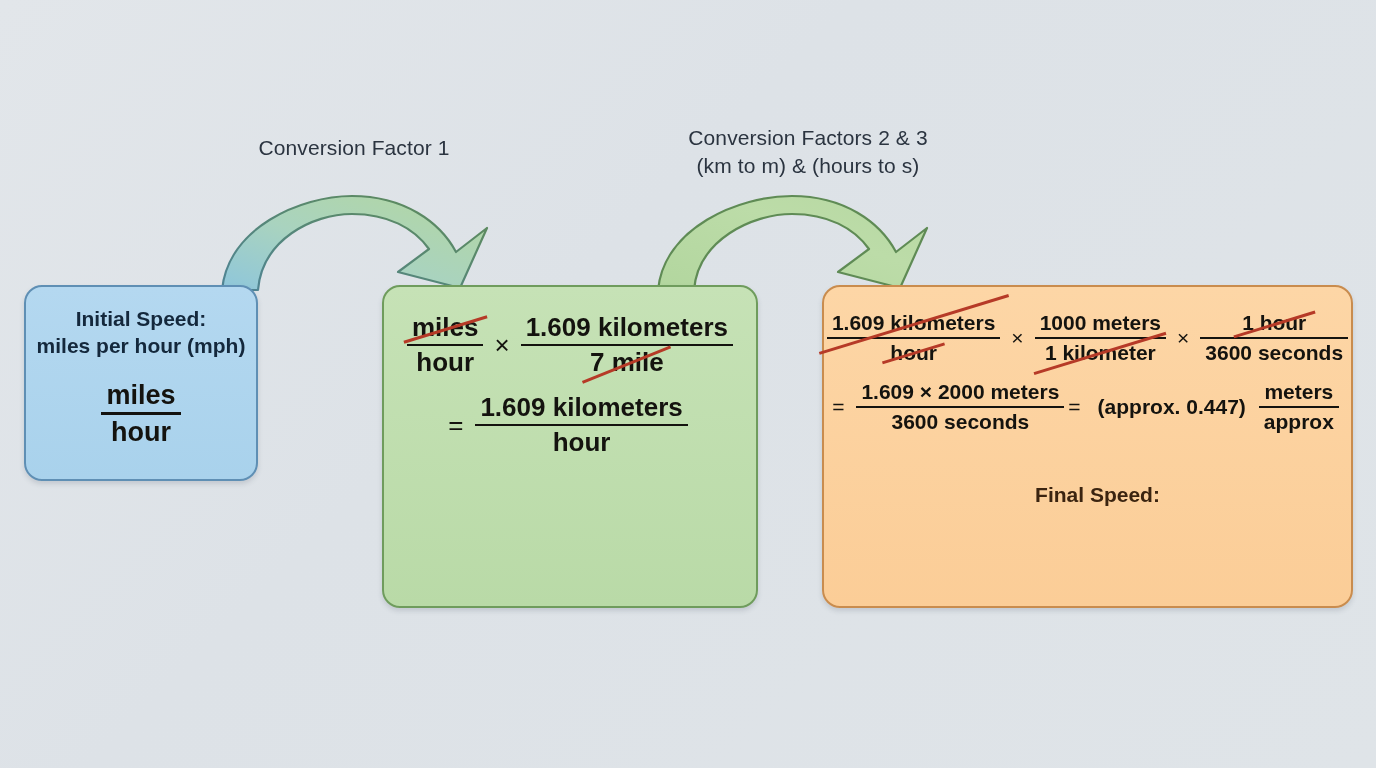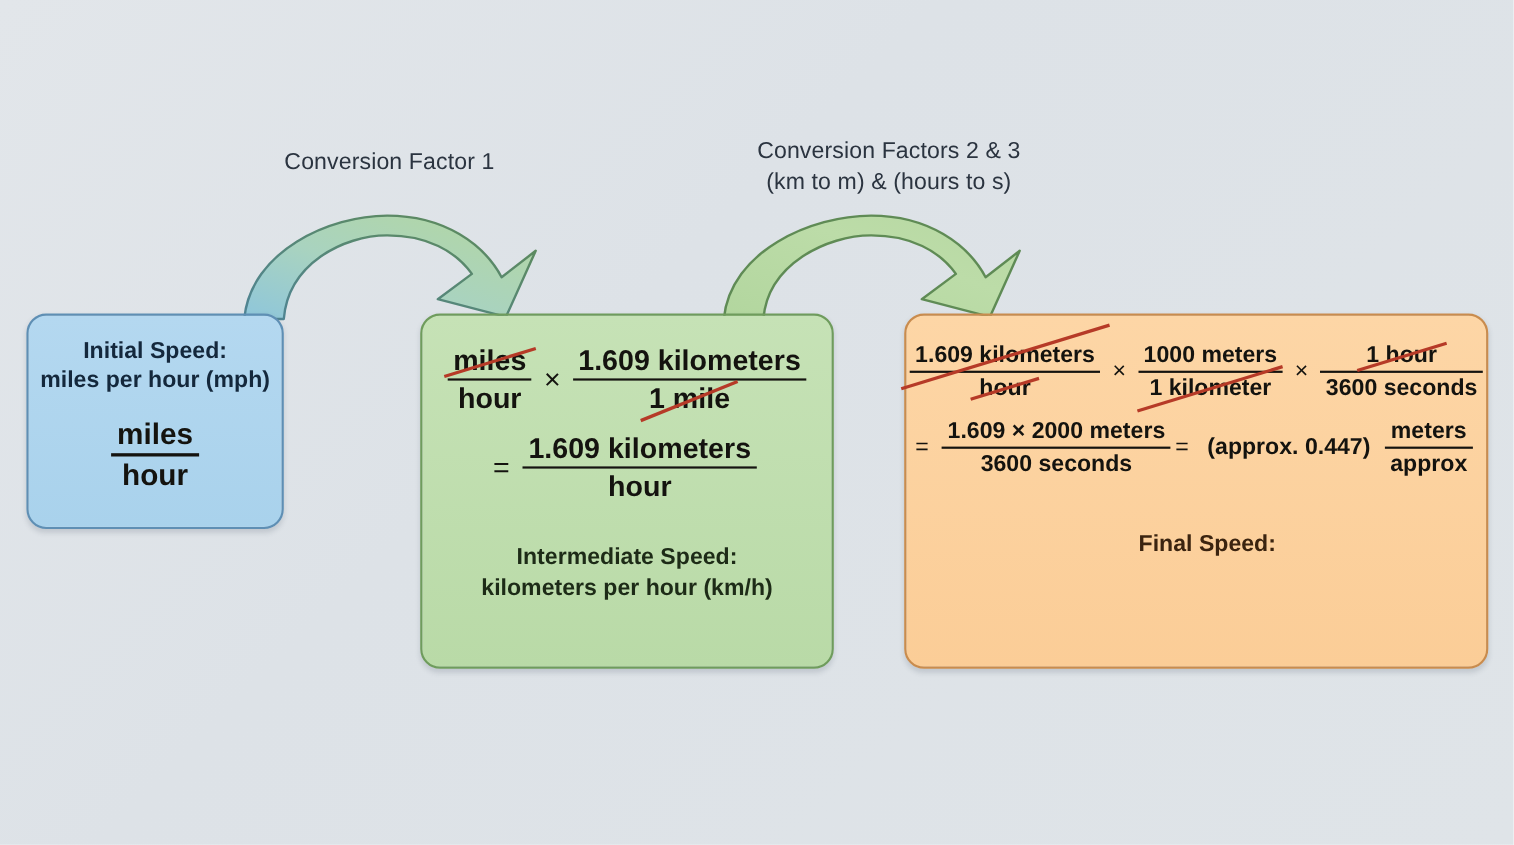--- a/index.html
+++ b/index.html
@@ -270,37 +270,33 @@
     <div class="mathrow" id="green-math-1">
       <span class="frac">
         <span class="num cancel">miles</span>
         <span class="bar"></span>
         <span class="den">hour</span>
       </span>
       <span class="op">×</span>
       <span class="frac">
         <span class="num">1.609 kilometers</span>
         <span class="bar"></span>
-        <span class="den cancel steep">1 mile</span>
+        <span class="den cancel steep">7 mile</span>
       </span>
     </div>
 
     <div class="mathrow" id="green-math-2">
       <span class="eq">=</span>
       <span class="frac">
         <span class="num">1.609 kilometers</span>
         <span class="bar"></span>
         <span class="den">hour</span>
       </span>
     </div>
 
-    <div class="caption">
-      <span class="c1">Intermediate Speed:</span>
-      <span class="c2">kilometers per hour (km/h)</span>
-    </div>
   </div>
 
   <div class="box" id="box-final">
 
     <div class="mathrow" id="orange-math-1">
       <span class="frac">
         <span class="num cancel">1.609 kilometers</span>
         <span class="bar"></span>
         <span class="den cancel">hour</span>
       </span>

